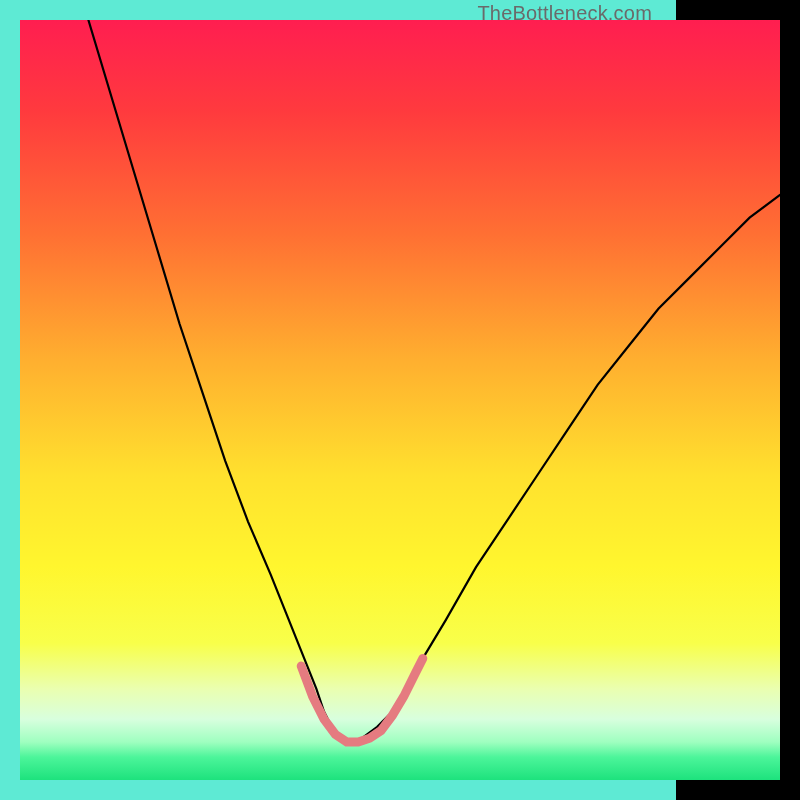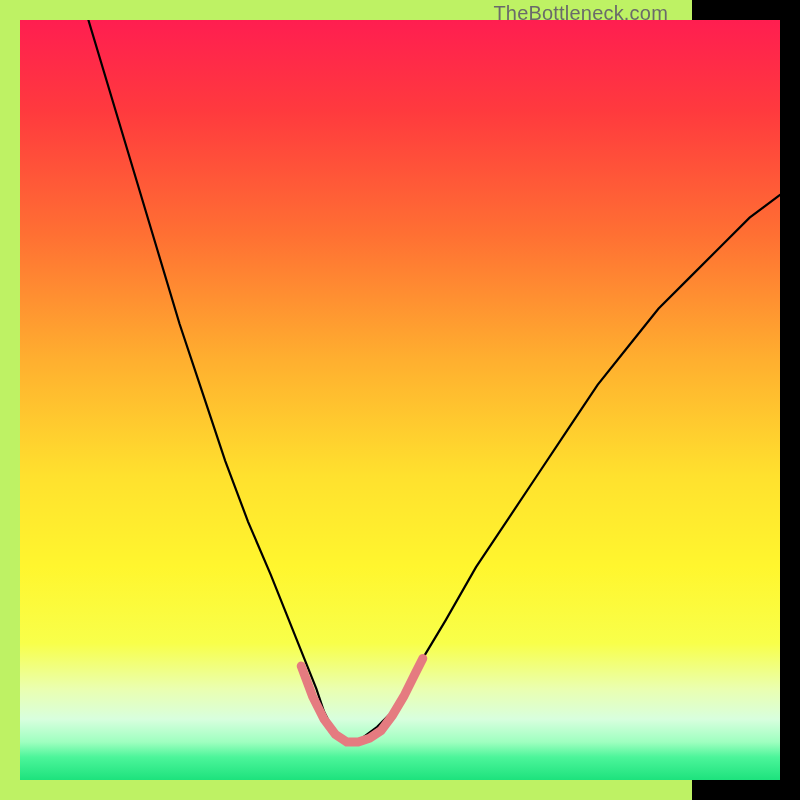--- a/index.html
+++ b/index.html
@@ -7,23 +7,22 @@
     padding: 0;
     width: 800px;
     height: 800px;
     overflow: hidden;
     font-family: Arial, Helvetica, sans-serif;
     background: #000;
   }
   .frame {
     width: 676px;
     height: 800px;
-    background: #bef264;
+    background: #5eead4;
     position: relative;
-    padding-left: 16px;
   }
   .plot-area {
     position: absolute;
     left: 20px;
     top: 20px;
     width: 760px;
     height: 760px;
     overflow: hidden;
   }
   .gradient {

